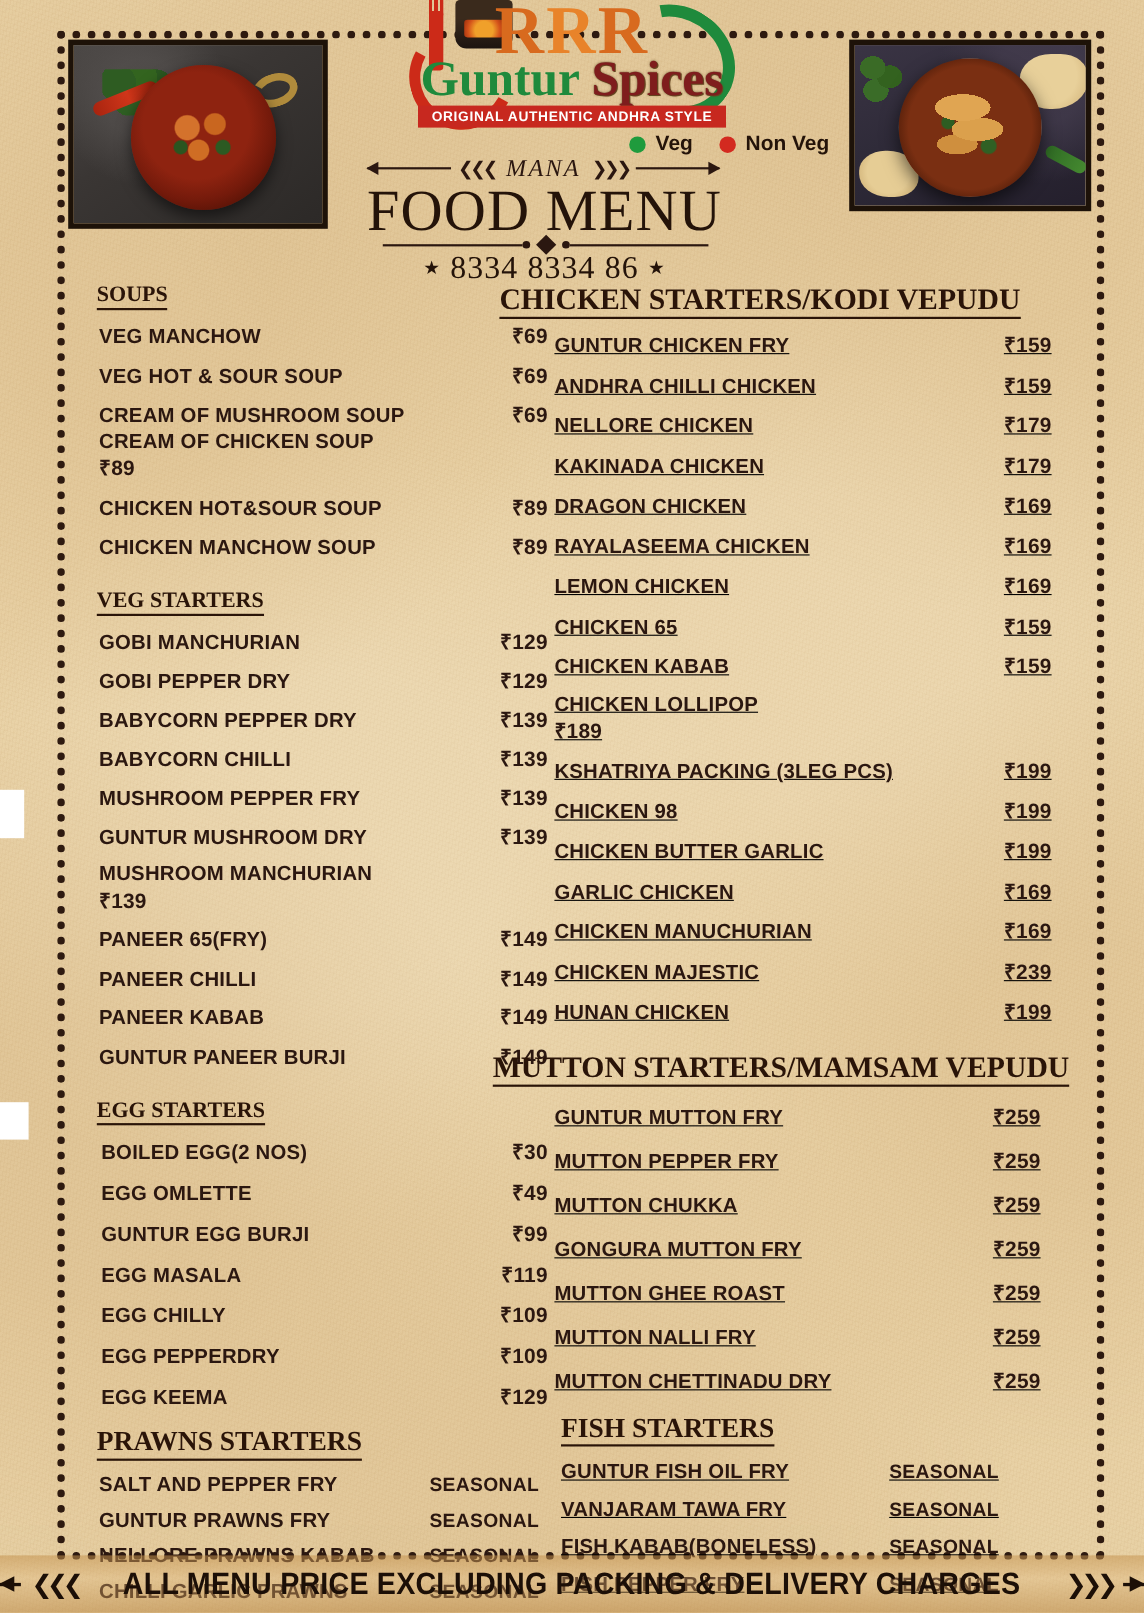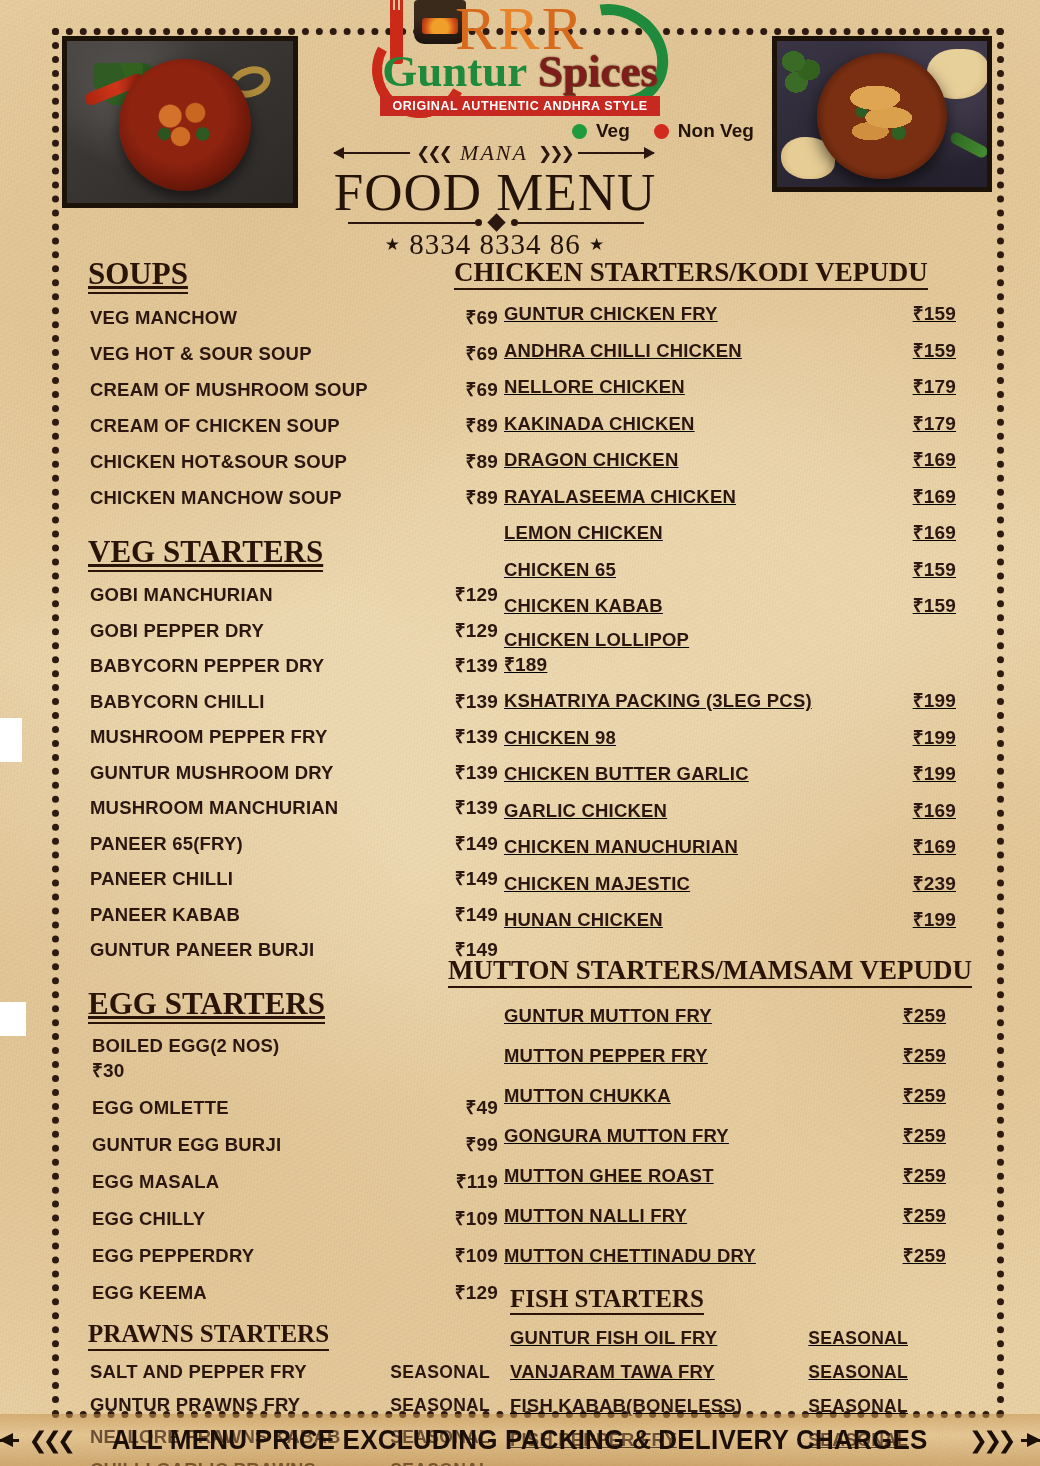--- a/index.html
+++ b/index.html
@@ -168,21 +168,21 @@
   #chiliR {
     position: absolute; left: 172px; top: 98px; width: 40px; height: 12px;
     border-radius: 7px; background: linear-gradient(90deg,#2f6a24,#458a30);
     transform: rotate(28deg);
   }
 
   
   #logo { position: absolute; left: 330px; top: 0px; width: 380px; text-align: center; }
   #logo-rrr {
     font-family: "Liberation Serif", serif;
-    font-weight: normal; font-size: 62px; line-height: .92;
+    font-weight: bold; font-size: 62px; line-height: .92;
     letter-spacing: 2px;
     position: relative; z-index: 3;
   }
   #logo-rrr .r1 { color: #d86a1e; }
   #logo-guntur {
     font-family: "Liberation Serif", serif;
     font-weight: bold; font-size: 45px; line-height: 1;
     margin-top: -8px; position: relative; z-index: 3;
   }
   #logo-guntur .g { color: #1f8a3c; }
@@ -298,21 +298,21 @@
   .sec-head {
     font-family: "Liberation Serif", serif;
     font-weight: bold;
     color: #2a1408;
     border-bottom: 2px solid #2a1408;
     display: inline-block;
     line-height: 1.06;
     padding-bottom: 1px;
     white-space: nowrap;
   }
-  .sec-head.big  { font-size: 31px; text-decoration: underline; }
+  .sec-head.big  { font-size: 20px; }
   .sec-head.wide { font-size: 27px; }
   .sec-head.med  { font-size: 25px; }
 
   .items { margin-top: 4px; }
 
   .row {
     display: flex;
     align-items: baseline;
     font-weight: bold;
     color: #2b1710;
@@ -439,21 +439,21 @@
         <div class="row" style="margin-top: 10px; padding-left: 12px; width: 420px;">
           <span class="nm">VEG HOT &amp; SOUR SOUP</span>
           <span class="sp"></span>
           <span class="pr" style="min-width: 0px; width: auto;">₹69</span>
         </div>
         <div class="row" style="margin-top: 10px; padding-left: 12px; width: 420px;">
           <span class="nm">CREAM OF MUSHROOM SOUP</span>
           <span class="sp"></span>
           <span class="pr" style="min-width: 0px; width: auto;">₹69</span>
         </div>
-        <div class="row" style="margin-top: 10px; padding-left: 12px; width: 420px;">
+        <div class="row" style="padding-left: 12px; width: 420px; flex-direction: column;">
           <span class="nm">CREAM OF CHICKEN  SOUP</span>
           <span class="sp"></span>
           <span class="pr" style="min-width: 0px; width: auto;">₹89</span>
         </div>
         <div class="row" style="margin-top: 10px; padding-left: 12px; width: 420px;">
           <span class="nm">CHICKEN HOT&amp;SOUR SOUP</span>
           <span class="sp"></span>
           <span class="pr" style="min-width: 0px; width: auto;">₹89</span>
         </div>
         <div class="row" style="margin-top: 10px; padding-left: 12px; width: 420px;">
@@ -486,21 +486,21 @@
         <div class="row" style="margin-top: 9.5px; padding-left: 12px; width: 420px;">
           <span class="nm">MUSHROOM PEPPER FRY</span>
           <span class="sp"></span>
           <span class="pr" style="min-width: 0px; width: auto;">₹139</span>
         </div>
         <div class="row" style="margin-top: 9.5px; padding-left: 12px; width: 420px;">
           <span class="nm">GUNTUR MUSHROOM DRY</span>
           <span class="sp"></span>
           <span class="pr" style="min-width: 0px; width: auto;">₹139</span>
         </div>
-        <div class="row" style="margin-top: 9.5px; padding-left: 12px; width: 420px;">
+        <div class="row" style="margin-top: 9.5px; padding-left: 12px; width: 420px; flex-direction: column;">
           <span class="nm">MUSHROOM MANCHURIAN</span>
           <span class="sp"></span>
           <span class="pr" style="min-width: 0px; width: auto;">₹139</span>
         </div>
         <div class="row" style="margin-top: 9.5px; padding-left: 12px; width: 420px;">
           <span class="nm">PANEER 65(FRY)</span>
           <span class="sp"></span>
           <span class="pr" style="min-width: 0px; width: auto;">₹149</span>
         </div>
         <div class="row" style="margin-top: 9.5px; padding-left: 12px; width: 420px;">
@@ -513,21 +513,21 @@
           <span class="sp"></span>
           <span class="pr" style="min-width: 0px; width: auto;">₹149</span>
         </div>
         <div class="row" style="margin-top: 9.5px; padding-left: 12px; width: 420px;">
           <span class="nm">GUNTUR PANEER BURJI</span>
           <span class="sp"></span>
           <span class="pr" style="min-width: 0px; width: auto;">₹149</span>
         </div>
       </div></div>
     <div class="section" style="margin-top: 26px;"><div class="sec-head big" style="margin-left: 10px;">EGG STARTERS</div><div class="items">
-        <div class="row" style="margin-top: 11px; padding-left: 14px; width: 420px; flex-direction: column;">
+        <div class="row" style="margin-top: 11px; padding-left: 14px; width: 420px;">
           <span class="nm">BOILED EGG(2 NOS)</span>
           <span class="sp"></span>
           <span class="pr" style="min-width: 0px; width: auto;">₹30</span>
         </div>
         <div class="row" style="margin-top: 11px; padding-left: 14px; width: 420px;">
           <span class="nm">EGG OMLETTE</span>
           <span class="sp"></span>
           <span class="pr" style="min-width: 0px; width: auto;">₹49</span>
         </div>
         <div class="row" style="margin-top: 11px; padding-left: 14px; width: 420px;">

